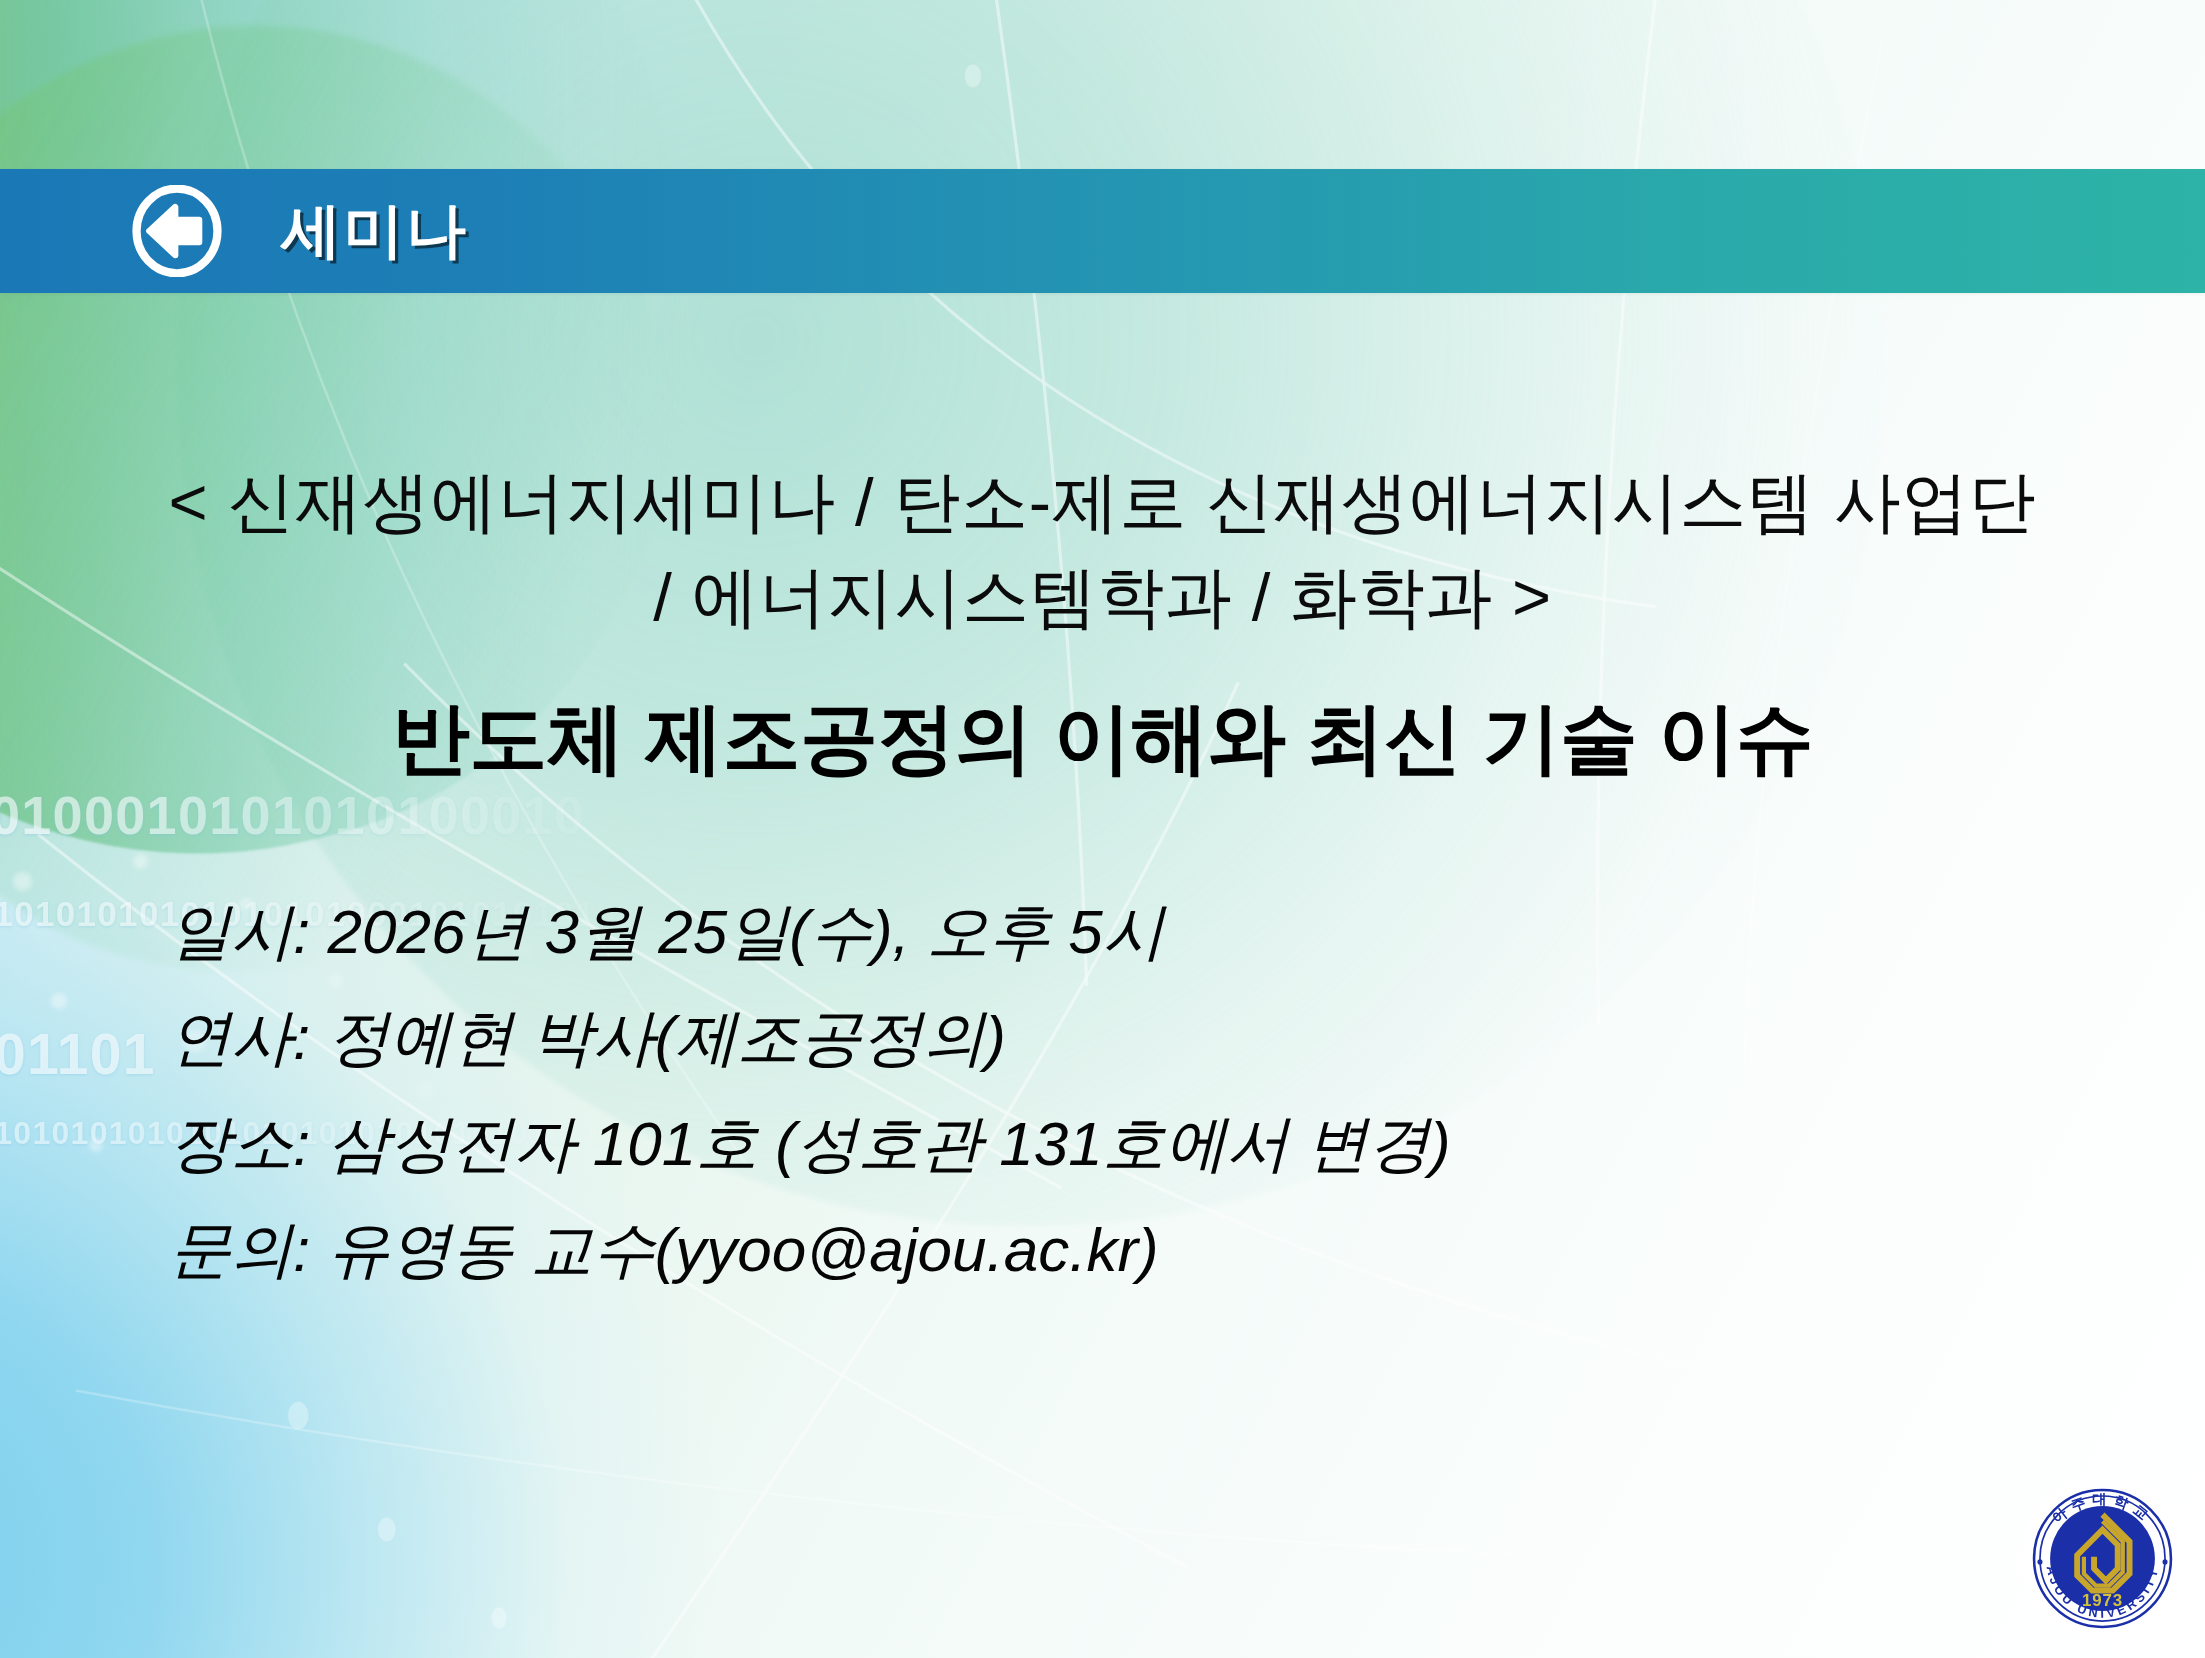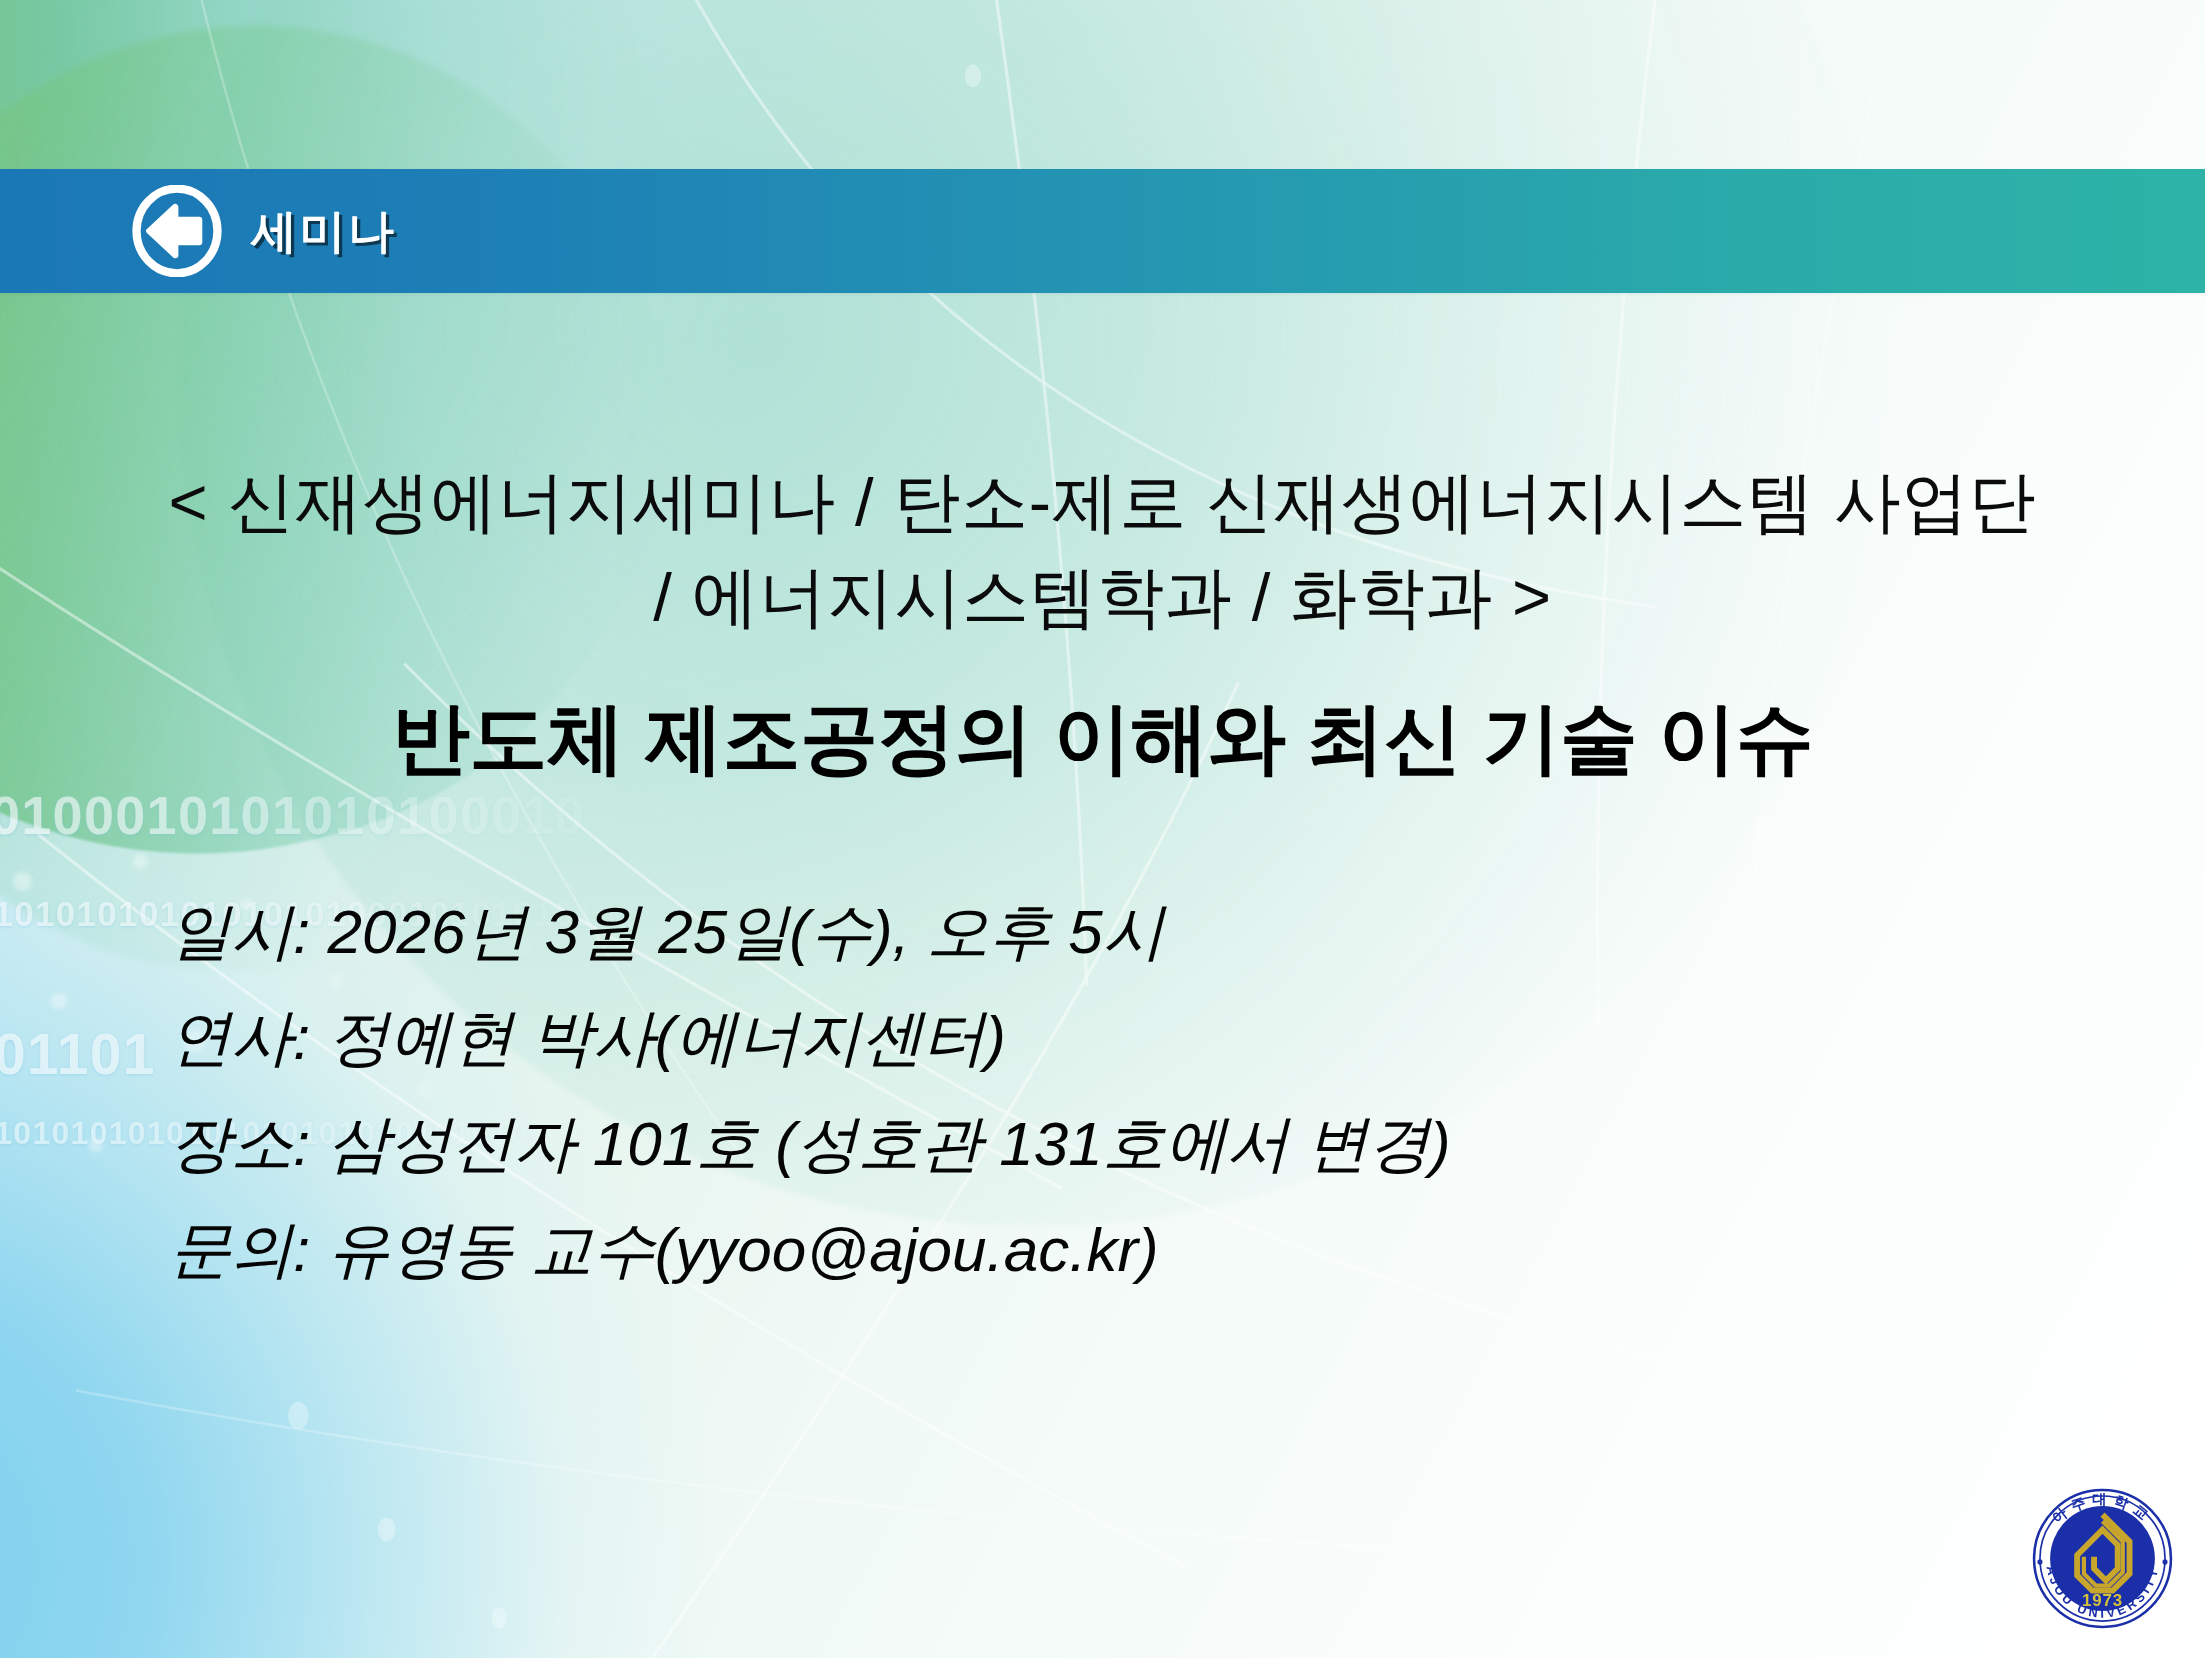--- a/index.html
+++ b/index.html
@@ -184,23 +184,23 @@
   }
   #back-icon {
     margin-left: 131px;
     width: 92px;
     height: 92px;
     flex: none;
   }
   #back-icon svg { display: block; width: 100%; height: 100%; }
 
   #header-title {
-    margin-left: 28px;
+    margin-left: 58px;
     color: #ffffff;
-    font-size: 46px;
+    font-size: 60px;
     font-weight: 700;
     line-height: 1;
     letter-spacing: 2.5px;
     text-shadow: 3.2px 3.2px 0 rgba(0,0,0,0.55);
   }
 
   
   #content {
     position: absolute;
     left: 0;
@@ -336,21 +336,21 @@
 
     <div id="main-title">반도체 제조공정의 이해와 최신 기술 이슈</div>
 
     <div id="subtitle">
       <div>&lt; 신재생에너지세미나 / 탄소-제로 신재생에너지시스템 사업단</div>
       <div>/ 에너지시스템학과 / 화학과 &gt;</div>
     </div>
 
     <div id="details">
       <div class="detail-line">일시: 2026년 3월 25일(수), 오후 5시</div>
-      <div class="detail-line">연사: 정예현 박사(에너지센터)</div>
+      <div class="detail-line">연사: 정예현 박사(제조공정의)</div>
       <div class="detail-line">장소: 삼성전자 101호 (성호관 131호에서 변경)</div>
       <div class="detail-line">문의: 유영동 교수(yyoo@ajou.ac.kr)</div>
     </div>
 
   </div>
 
   <div id="logo">
     <svg viewBox="0 0 200 200" aria-hidden="true">
       <defs>
         <path id="arcTop" d="M 28 108 A 72 72 0 0 1 172 108"></path>

